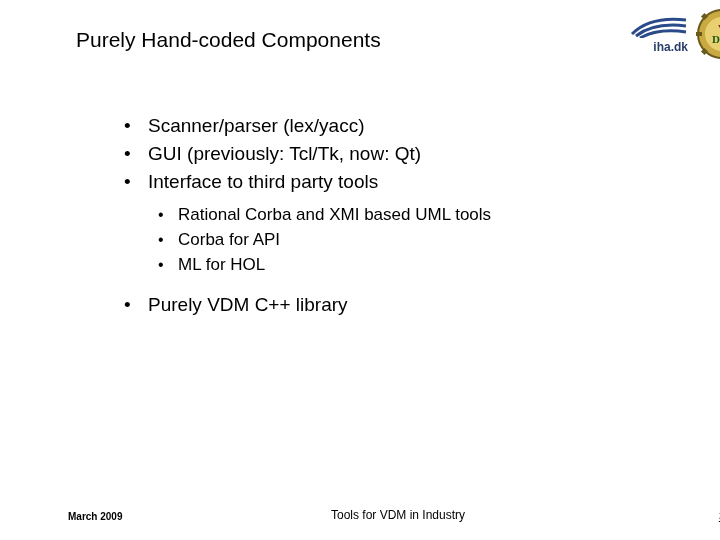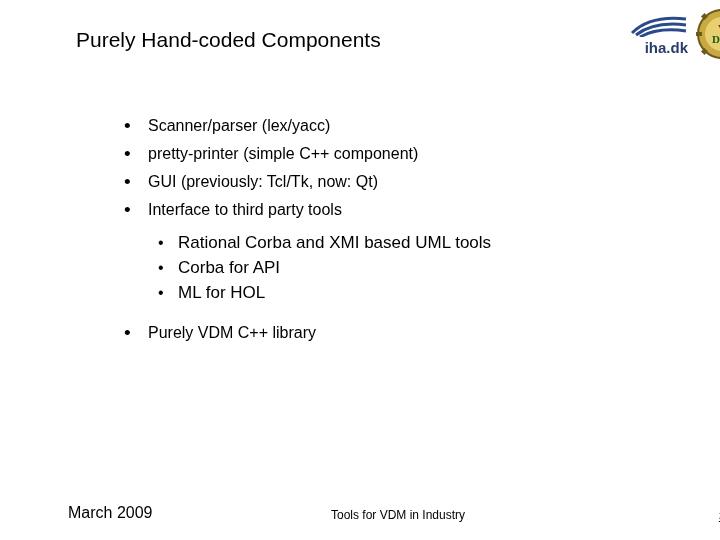--- a/index.html
+++ b/index.html
@@ -44,21 +44,21 @@
   .iha-logo .swoosh {
     width: 58px;
     height: 24px;
     position: relative;
   }
   .iha-logo .swoosh svg {
     width: 100%;
     height: 100%;
   }
   .iha-logo .dom {
-    font-size: 15px;
+    font-size: 12px;
     color: #2a3e6c;
     font-weight: bold;
     margin-top: 2px;
   }
   .vdm-badge {
     width: 52px;
     height: 52px;
     position: relative;
   }
   .vdm-badge .gear {
@@ -72,21 +72,21 @@
     right: 50px;
   }
   ul.main {
     list-style: none;
     margin: 0;
     padding: 0;
   }
   ul.main > li {
     position: relative;
     padding-left: 32px;
-    font-size: 16px;
+    font-size: 19px;
     line-height: 28px;
     margin: 0;
   }
   ul.main > li::before {
     content: "•";
     position: absolute;
     left: 8px;
     top: 0;
     font-size: 19px;
   }
@@ -108,21 +108,22 @@
     top: 0;
     font-size: 16px;
   }
   .spacer-li {
     height: 8px;
   }
   .footer-date {
     position: absolute;
     left: 30px;
     bottom: 18px;
-    font-size: 16px;
+    font-size: 10px;
+    font-weight: bold;
   }
   .footer-center {
     position: absolute;
     left: 0;
     right: 0;
     bottom: 18px;
     text-align: center;
     font-size: 12px;
   }
   .footer-num {
@@ -168,21 +169,20 @@
         <text x="26" y="24" text-anchor="middle" font-size="11" font-weight="bold" font-family="Georgia,serif" fill="#7a2020">V</text>
         <text x="20" y="35" text-anchor="middle" font-size="11" font-weight="bold" font-family="Georgia,serif" fill="#1a5a1a">D</text>
         <text x="32" y="35" text-anchor="middle" font-size="11" font-weight="bold" font-family="Georgia,serif" fill="#1a2a7a">M</text>
       </svg>
     </div>
   </div>
 
   <div class="body">
     <ul class="main">
       <li>Scanner/parser (lex/yacc)</li>
-      <li>pretty-printer (simple C++ component)</li>
       <li>GUI (previously: Tcl/Tk, now: Qt)</li>
       <li>Interface to third party tools</li>
     </ul>
     <ul class="sub">
       <li>Rational Corba and XMI based UML tools</li>
       <li>Corba for API</li>
       <li>ML for HOL</li>
     </ul>
     <div class="spacer-li"></div>
     <ul class="main">

